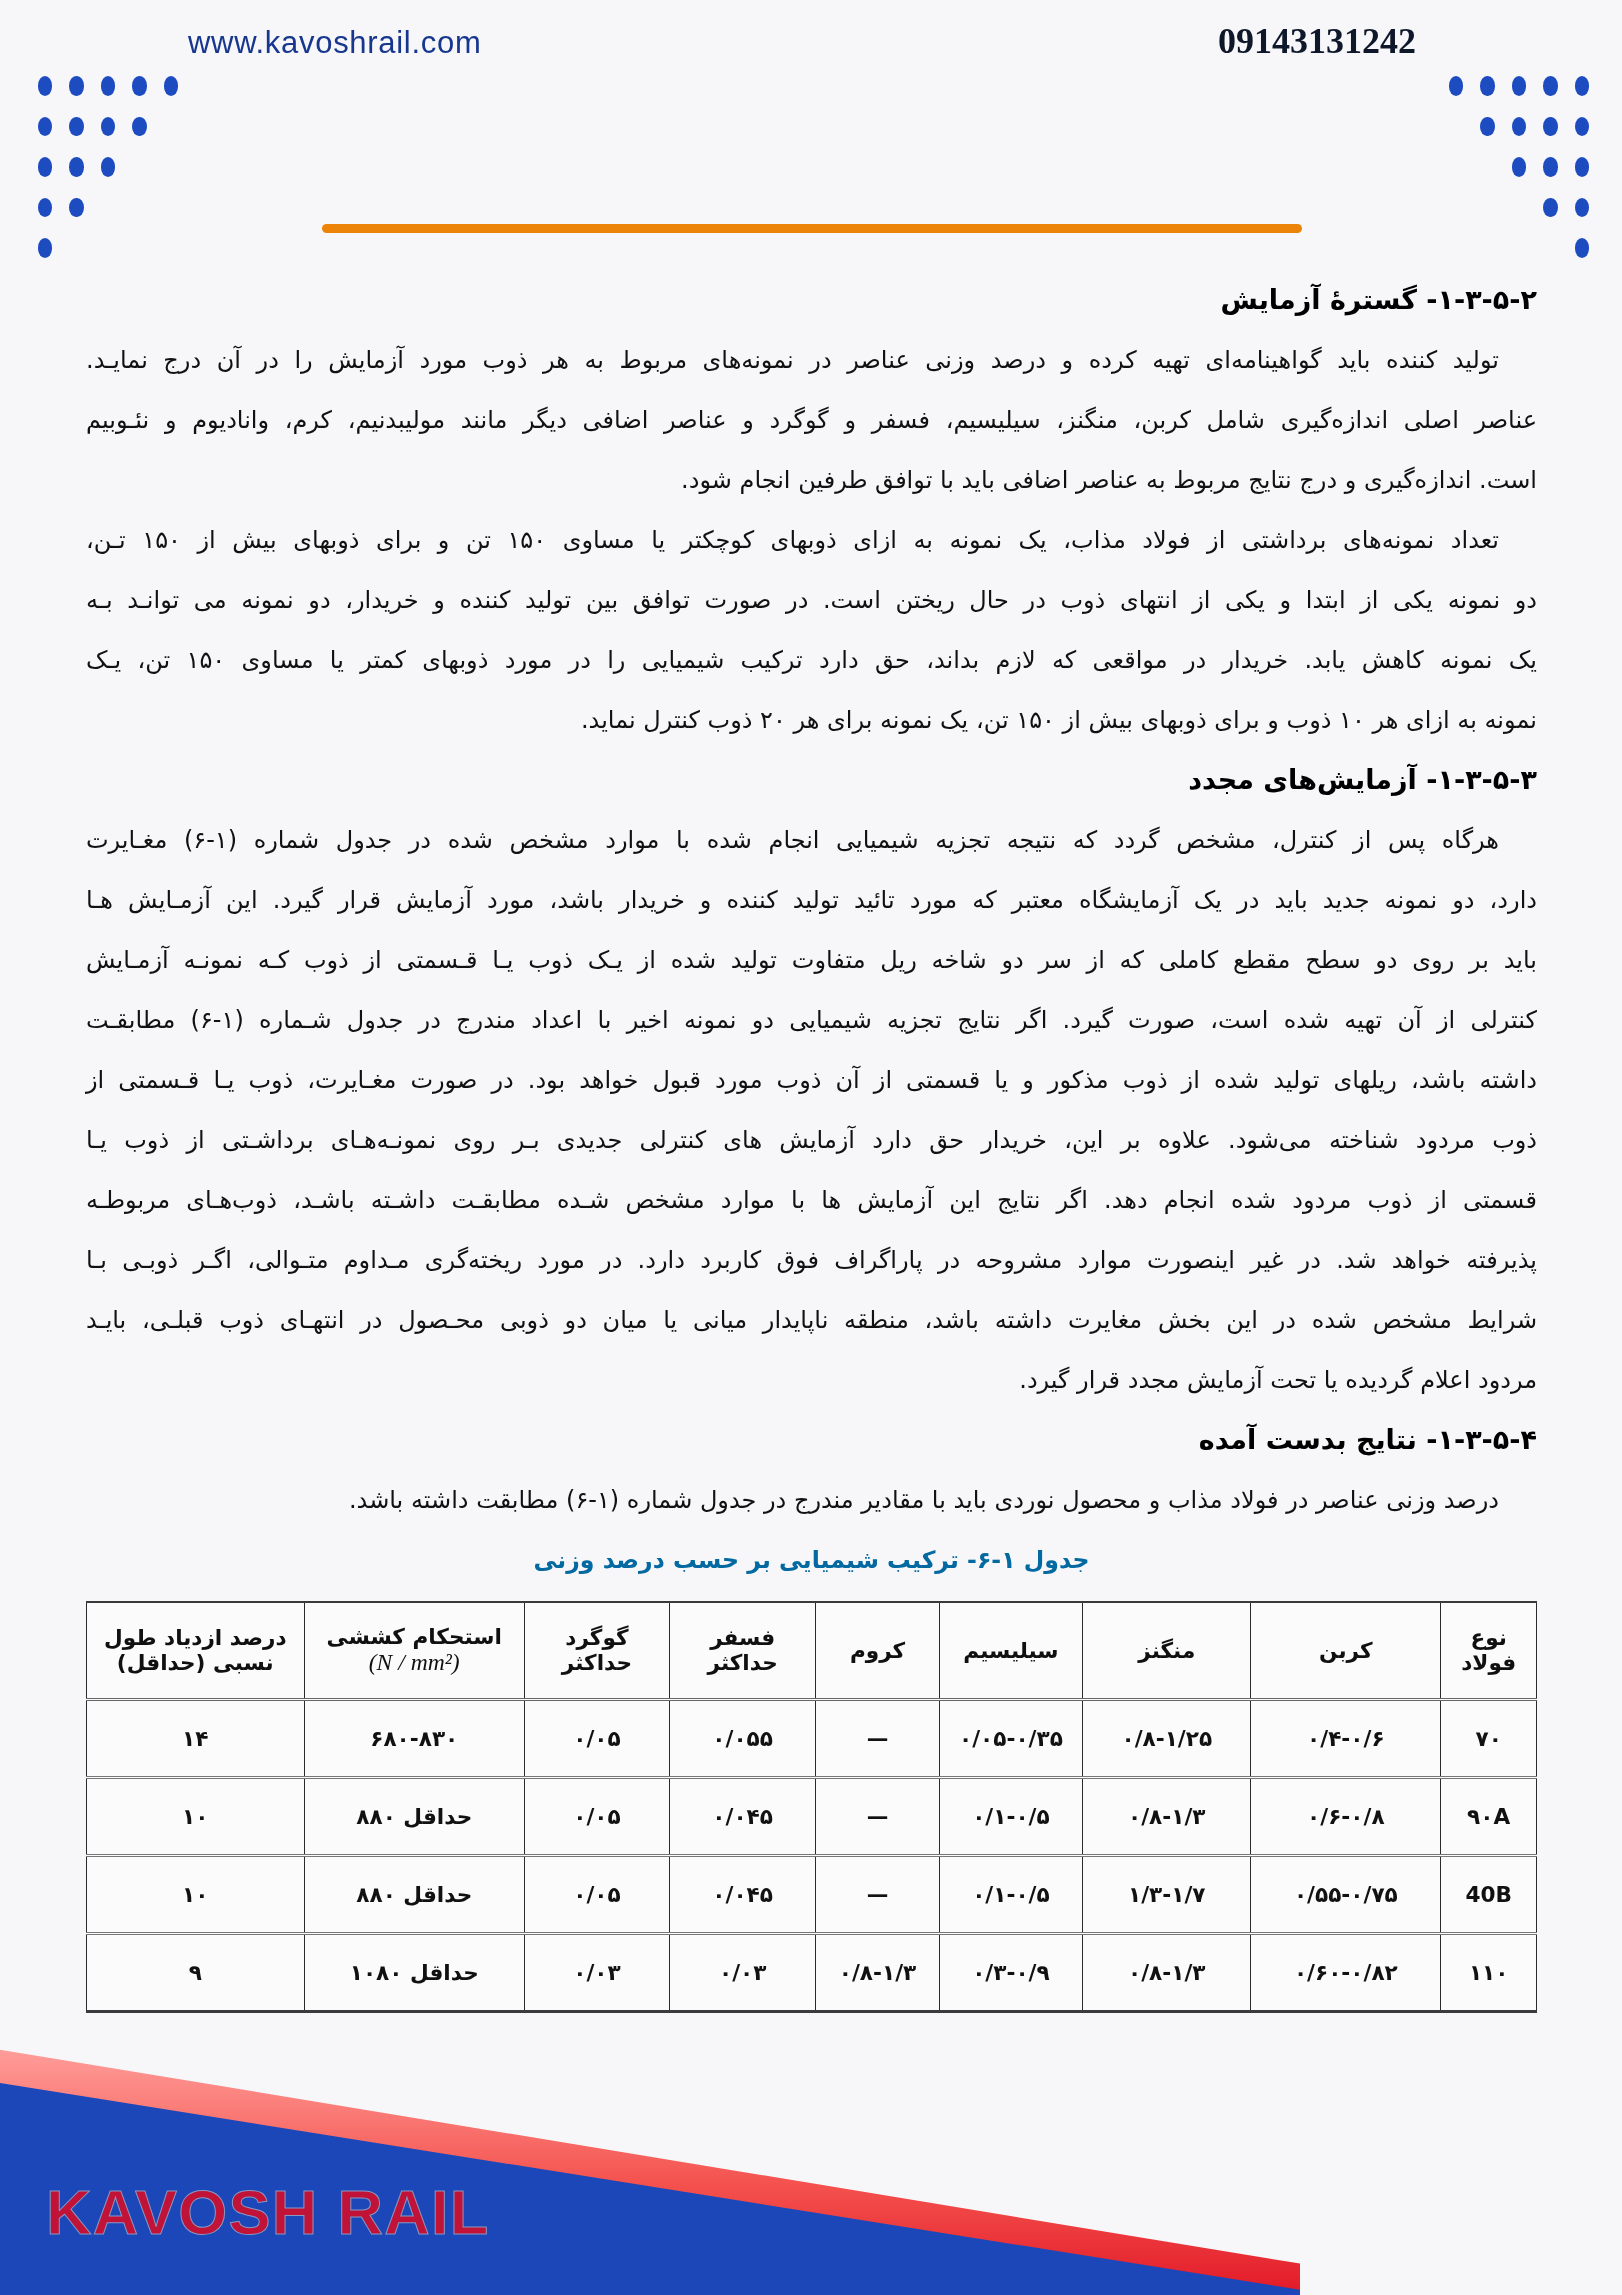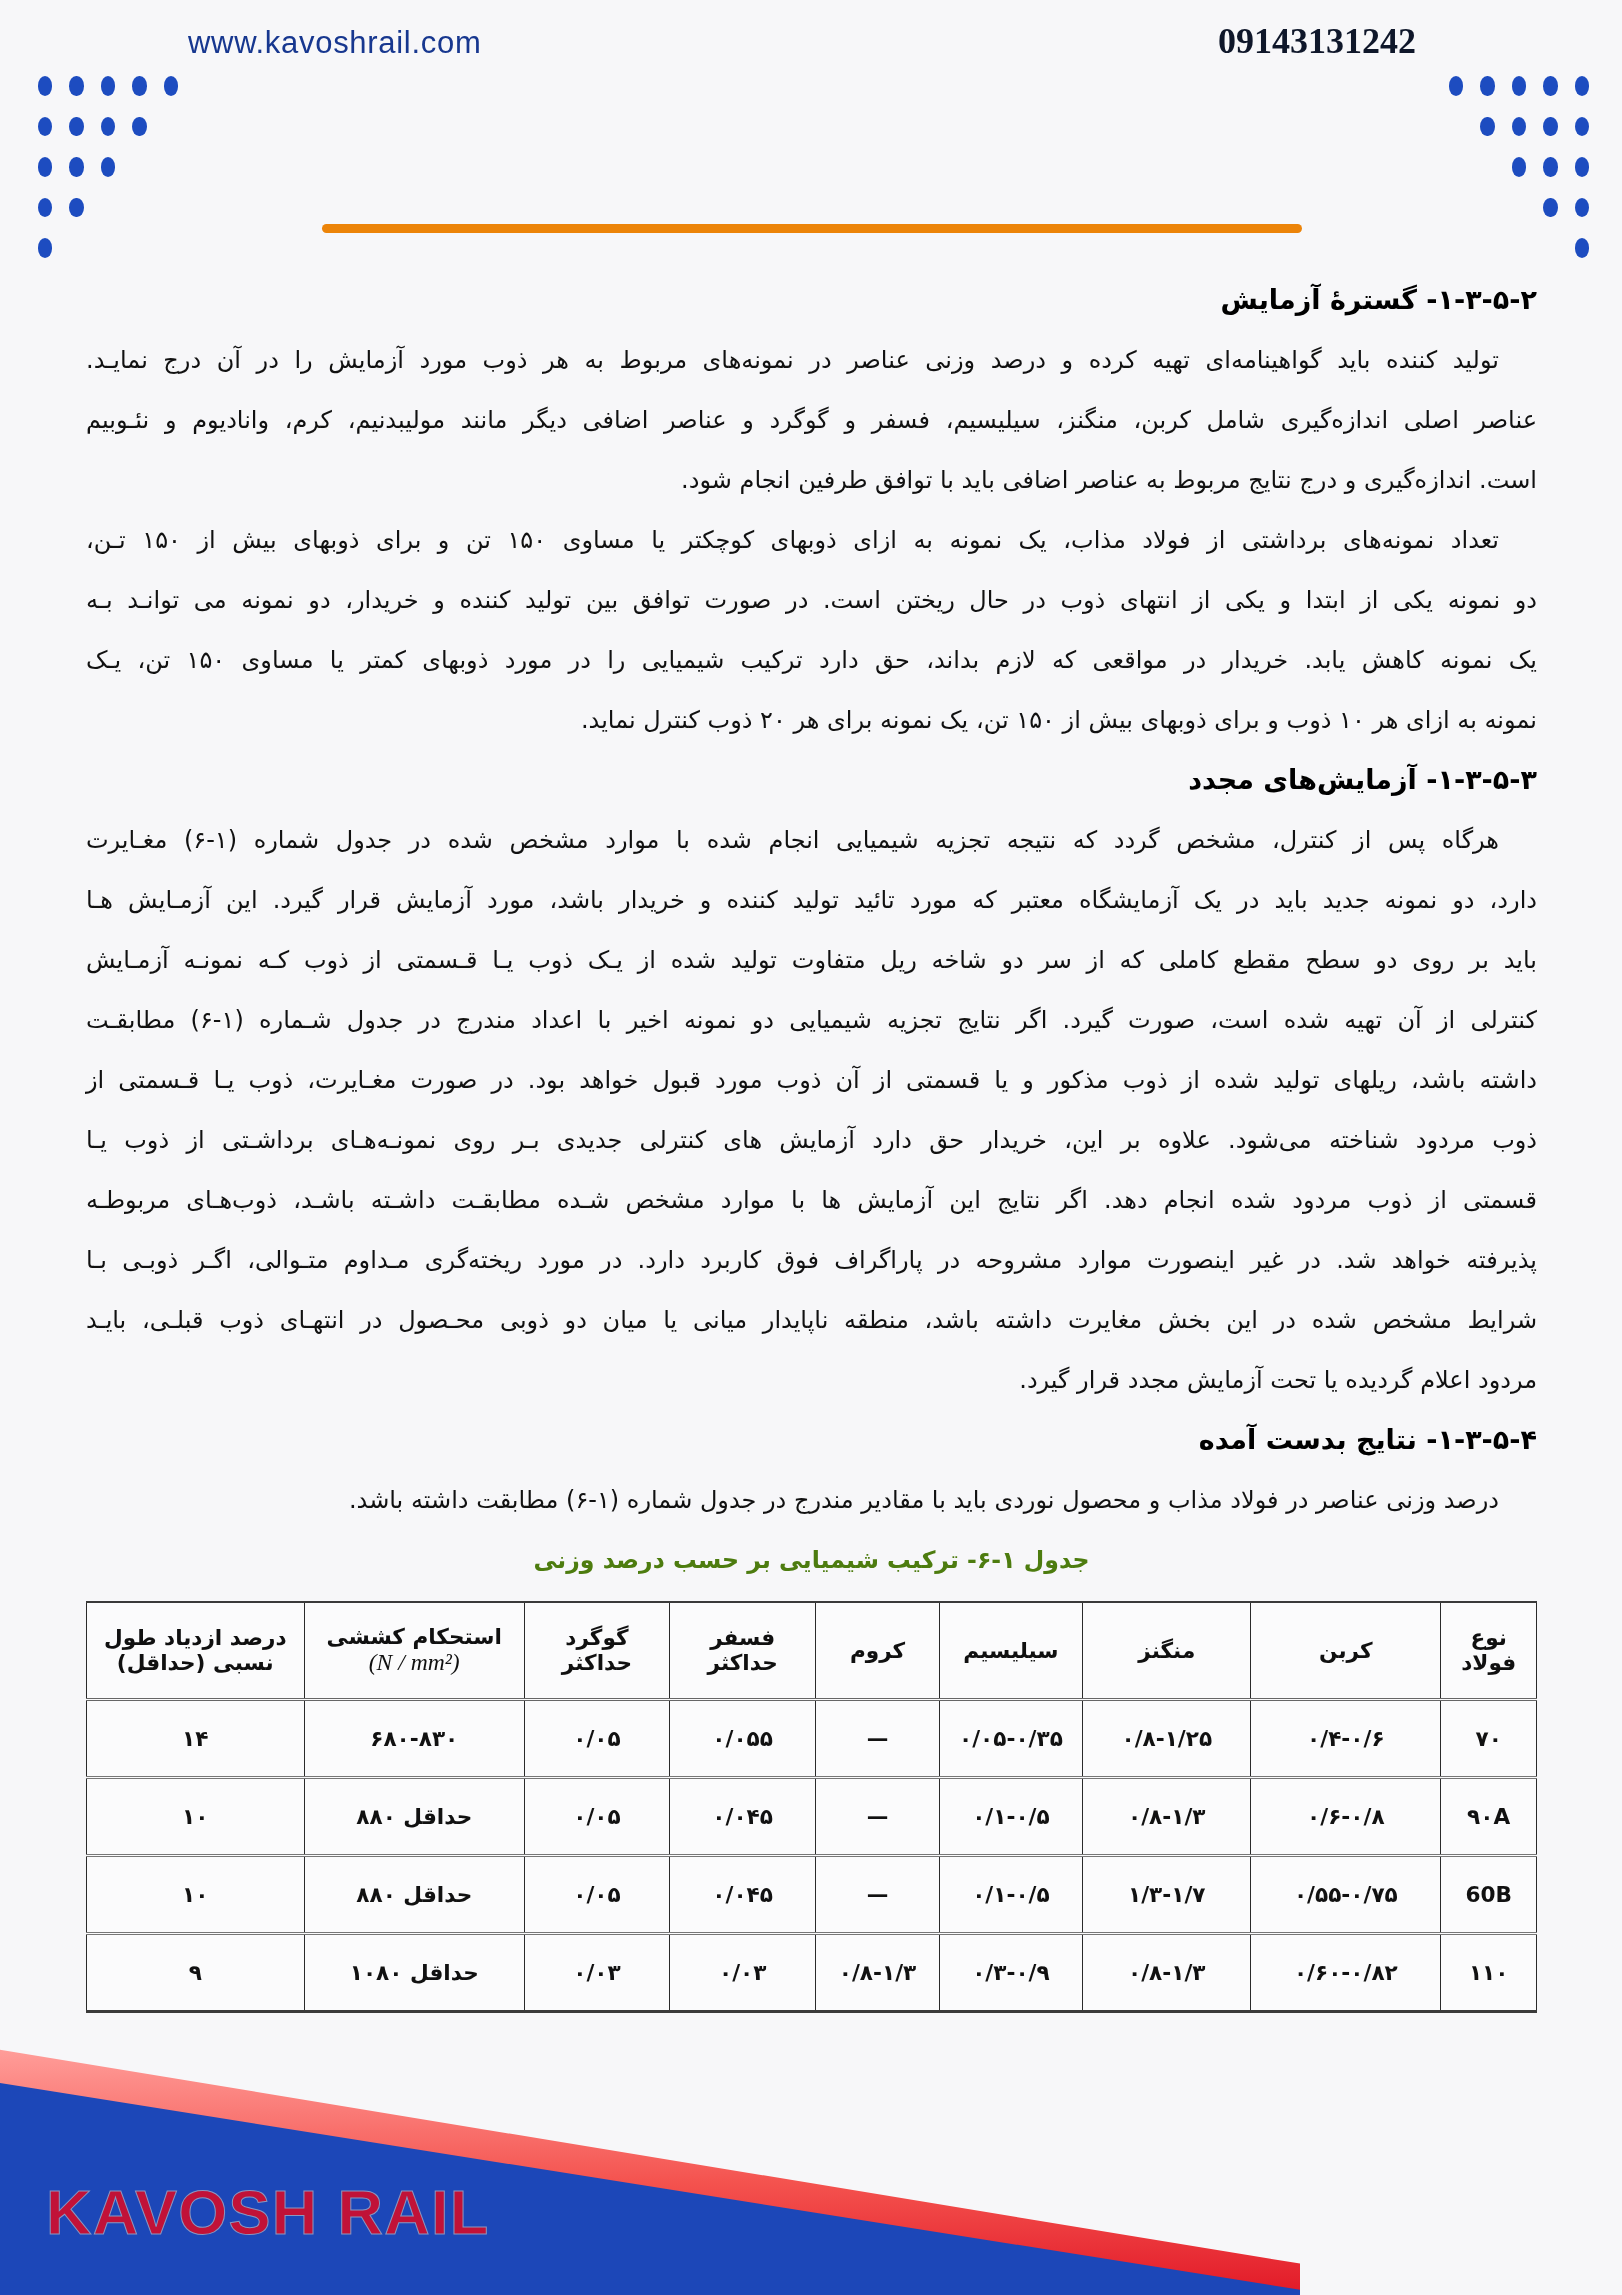--- a/index.html
+++ b/index.html
@@ -21,21 +21,21 @@
   
   .content{position:absolute;left:86px;right:86px;top:270px;direction:rtl;}
   .section-heading{height:60px;line-height:60px;font-size:27px;font-weight:bold;color:#000;
                    }
   .body-line{height:60px;line-height:60px;font-size:24px;text-align:justify;
              text-align-last:justify;white-space:nowrap;}
   .body-line.last{text-align-last:right;white-space:normal;}
   .body-line.indent{padding-right:38px;}
   
   .table-caption{height:60px;line-height:60px;font-size:23.6px;font-weight:bold;
-                 text-align:center;color:#4d7c0f;}
+                 text-align:center;color:#0369a1;}
   table.chem{width:100%;margin-top:10.5px;border-collapse:collapse;direction:rtl;
              table-layout:fixed;background:#fbfbfc;}
   table.chem th,table.chem td{border-left:1.3px solid #2a2a2a;border-right:1.3px solid #2a2a2a;
              padding:0 3.9px;text-align:center;vertical-align:middle;overflow:hidden;}
   table.chem thead th{height:95px;font-size:21.6px;font-weight:bold;color:#101010;
              border-top:2.6px solid #3a3a3a;border-bottom:3.3px double #666;}
   table.chem td{height:75px;font-size:21.6px;font-weight:600;border-bottom:3.3px double #777;}
   table.chem tr:last-child td{border-bottom:3.3px solid #3a3a3a;}
   .th-sub{display:block;font-weight:bold;}
   .th-math{font-family:"Liberation Serif","DejaVu Serif",serif;font-style:italic;
@@ -200,21 +200,21 @@
             <td dir="ltr">۰/۶-۰/۸</td>
             <td dir="ltr">۰/۸-۱/۳</td>
             <td dir="ltr">۰/۱-۰/۵</td>
             <td dir="ltr">—</td>
             <td dir="ltr">۰/۰۴۵</td>
             <td dir="ltr">۰/۰۵</td>
             <td dir="rtl">حداقل ۸۸۰</td>
             <td dir="ltr">۱۰</td>
           </tr>
           <tr>
-            <td dir="ltr">60B</td>
+            <td dir="ltr">40B</td>
             <td dir="ltr">۰/۵۵-۰/۷۵</td>
             <td dir="ltr">۱/۳-۱/۷</td>
             <td dir="ltr">۰/۱-۰/۵</td>
             <td dir="ltr">—</td>
             <td dir="ltr">۰/۰۴۵</td>
             <td dir="ltr">۰/۰۵</td>
             <td dir="rtl">حداقل ۸۸۰</td>
             <td dir="ltr">۱۰</td>
           </tr>
           <tr>

